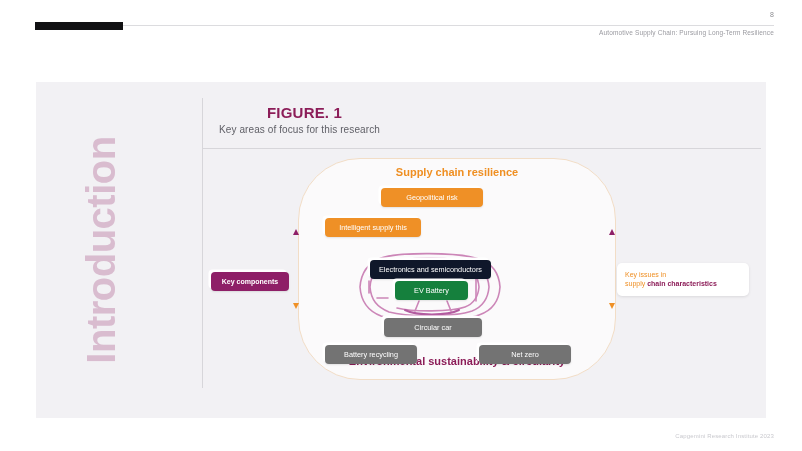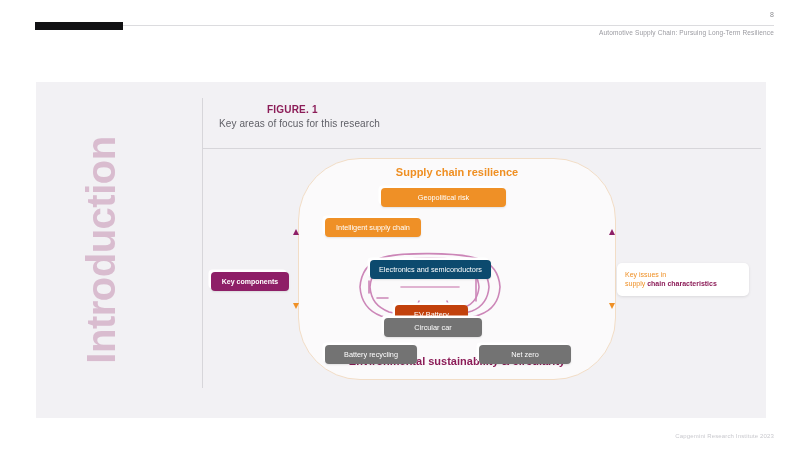--- a/index.html
+++ b/index.html
@@ -93,21 +93,21 @@
     left: 202px; top: 98px;
     width: 548px; height: 290px;
     border-left: 1px solid #d7d6da;
   }
 
   #figure-head {
     position: absolute;
     left: 16px; top: 6px;
   }
   #figure-label {
-    font-size: 10px;
+    font-size: 15px;
     font-weight: 700;
     color: #8c1d58;
     letter-spacing: .2px;
     padding-left: 48px;
   }
   #figure-subtitle {
     margin-top: 3px;
     font-size: 10px;
     color: #5f5f66;
     letter-spacing: .1px;
@@ -166,25 +166,25 @@
     border-radius: 4px;
     font-size: 7.3px;
     color: #ffffff;
     white-space: nowrap;
     box-sizing: border-box;
     box-shadow: -2.5px -2.5px 0 0 #ffffff, 0 1px 2px rgba(0,0,0,.10);
   }
   .pill.orange { background: #ef9026; }
   .pill.purple { background: #737373; }
 
-  #pill-geopolitical      { left: 178px; top: 38px;  width: 125px; }
+  #pill-geopolitical      { left: 178px; top: 38px;  width: 102px; }
   #pill-intelligent       { left: 122px; top: 68px;  width: 96px;  }
   #pill-jic               { left: 276px; top: 68px;  width: 96px;  }
-  #pill-electronics       { left: 167px; top: 110px; width: 121px; background:#0c4a6e; }
-  #pill-evbattery         { left: 192px; top: 131px; width: 73px;  background:#c2410c;margin-top:24px; }
+  #pill-electronics       { left: 167px; top: 110px; width: 121px; background:#0f172a; }
+  #pill-evbattery         { left: 192px; top: 131px; width: 73px;  background:#15803d; }
   #pill-circular          { left: 181px; top: 168px; width: 98px;  }
   #pill-battery-recycling { left: 122px; top: 195px; width: 92px;  }
   #pill-netzero           { left: 276px; top: 195px; width: 92px;  }
 
   
   #badge-key-components {
     position: absolute;
     left: 8px; top: 122px;
     width: 78px; height: 19px;
     display: flex; align-items: center; justify-content: center;
@@ -268,21 +268,21 @@
           <path d="M60 63 L64 53 M96 63 L92 53"></path>
           <path d="M46 39 L104 39" stroke="#d79cc4"></path>
         </g>
         <g fill="none" stroke="#b35ba0" stroke-width="2" stroke-linecap="round">
           <path d="M50 62 C62 68, 92 68, 104 62"></path>
           <path d="M50 16 C62 10, 92 10, 104 16"></path>
         </g>
       </svg>
 
       <div class="pill orange" id="pill-geopolitical">Geopolitical risk</div>
-      <div class="pill orange" id="pill-intelligent">Intelligent supply chain</div>
+      <div class="pill orange" id="pill-intelligent">Intelligent supply this</div>
 
       <div class="pill purple" id="pill-electronics">Electronics and semiconductors</div>
       <div class="pill purple" id="pill-evbattery">EV Battery</div>
 
       <div class="pill purple" id="pill-circular">Circular car</div>
       <div class="pill purple" id="pill-battery-recycling">Battery recycling</div>
       <div class="pill purple" id="pill-netzero">Net zero</div>
 
       <svg class="connector" id="connector-left" width="14" height="82" viewBox="0 0 14 82">
         <defs>

